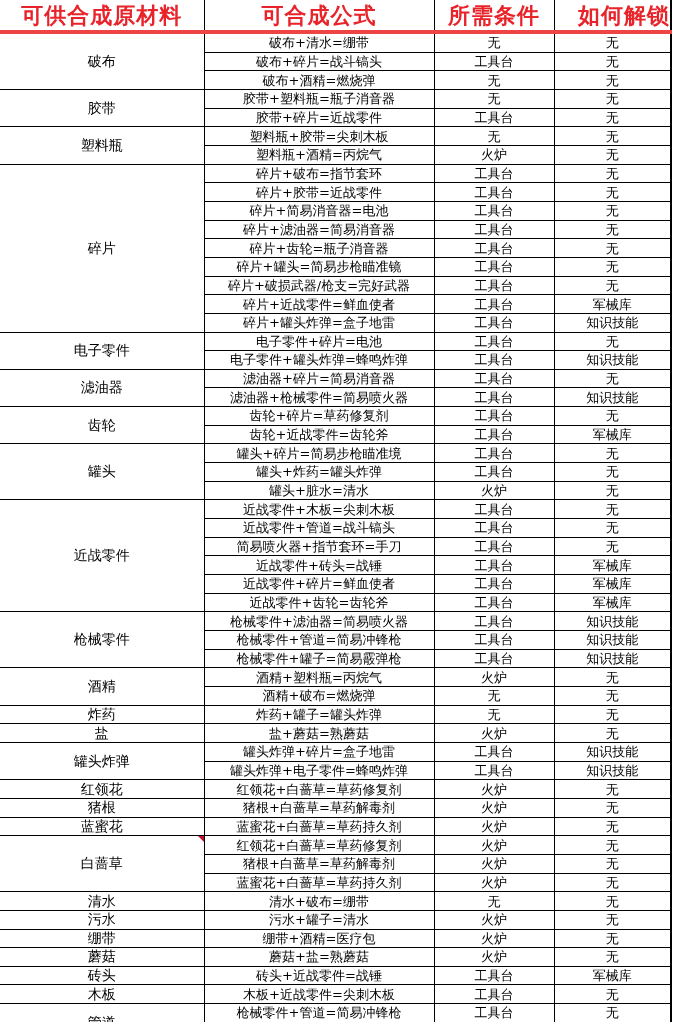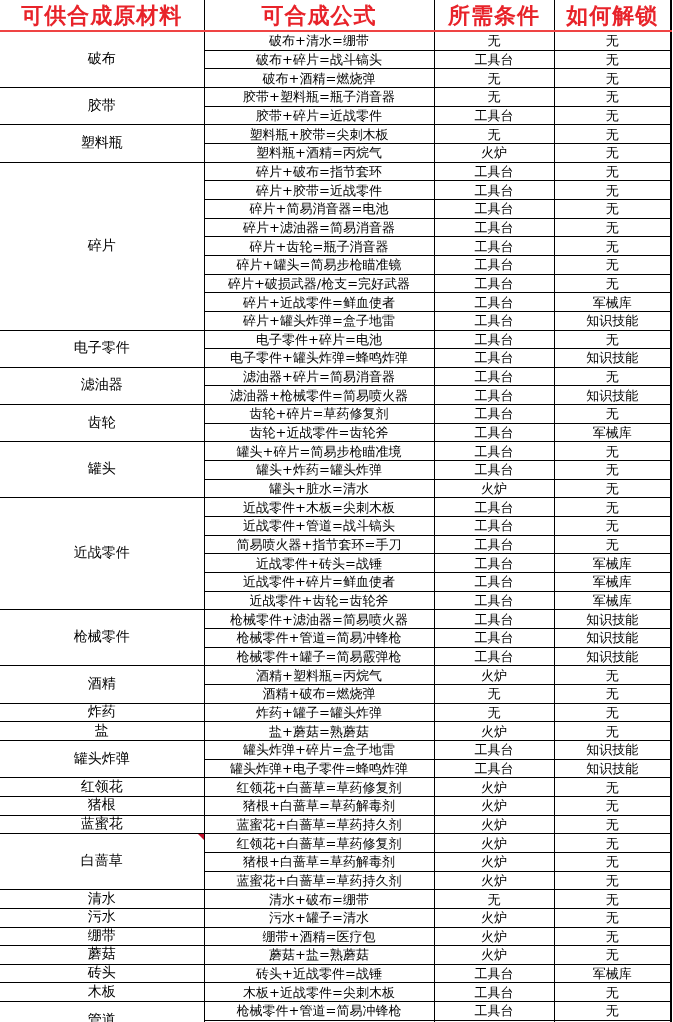--- a/index.html
+++ b/index.html
@@ -1,27 +1,27 @@
 <!DOCTYPE html>
 <html><head>
 <meta charset="utf-8">
 <style>
   html, body { margin:0; padding:0; background:#ffffff; }
   body { width:673px; height:1022px; overflow:hidden; position:relative;
          font-family:"DejaVu Sans", sans-serif; color:#000; }
   table { position:absolute; left:0; top:0; border-collapse:collapse; table-layout:fixed; width:671px; }
   col.c1 { width:204px; } col.c2 { width:230px; } col.c3 { width:120px; } col.c4 { width:117px; }
   th { height:30px; padding:0; font-family:"DejaVu Serif", serif; font-weight:bold; font-size:22px;
-       color:#e8232a; text-align:center; border-bottom:2px solid #ef4444; border-left:1px solid #000;
+       color:#e8232a; text-align:center; border-bottom:4px solid #ef4444; border-left:1px solid #000;
        letter-spacing:1px; line-height:30px; }
   th:first-child { border-left:none; }
-  th:last-child { border-right:2px solid #000; }
+  th:last-child { border-right:2px solid #000;text-align:right; }
   td { height:17.66px; padding:0; font-size:13px; line-height:17px; text-align:center;
        border:1px solid #000; white-space:nowrap; overflow:hidden; }
-  td.mat { border-left:none; position:relative; font-size:14px;font-family:Liberation Mono, monospace; }
+  td.mat { border-left:none; position:relative; font-size:14px; }
   td.unlock { border-right:2px solid #000; }
   tr:last-child td { border-bottom:1px solid #000; }
   .comment-mark { position:absolute; right:0; top:0; width:0; height:0;
                   border-top:6px solid #c0102a; border-left:6px solid transparent; }
 </style>
 </head>
 <body>
 
 <table>
   <colgroup>

